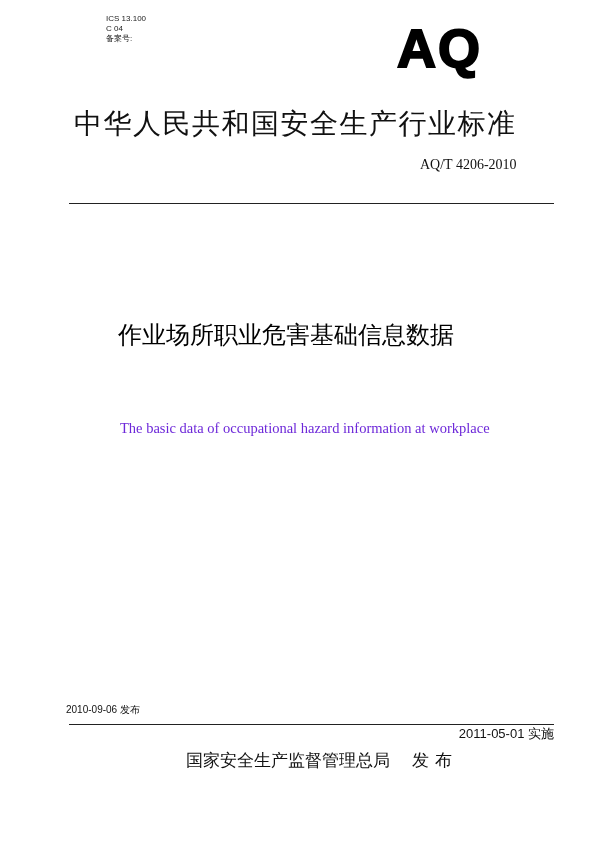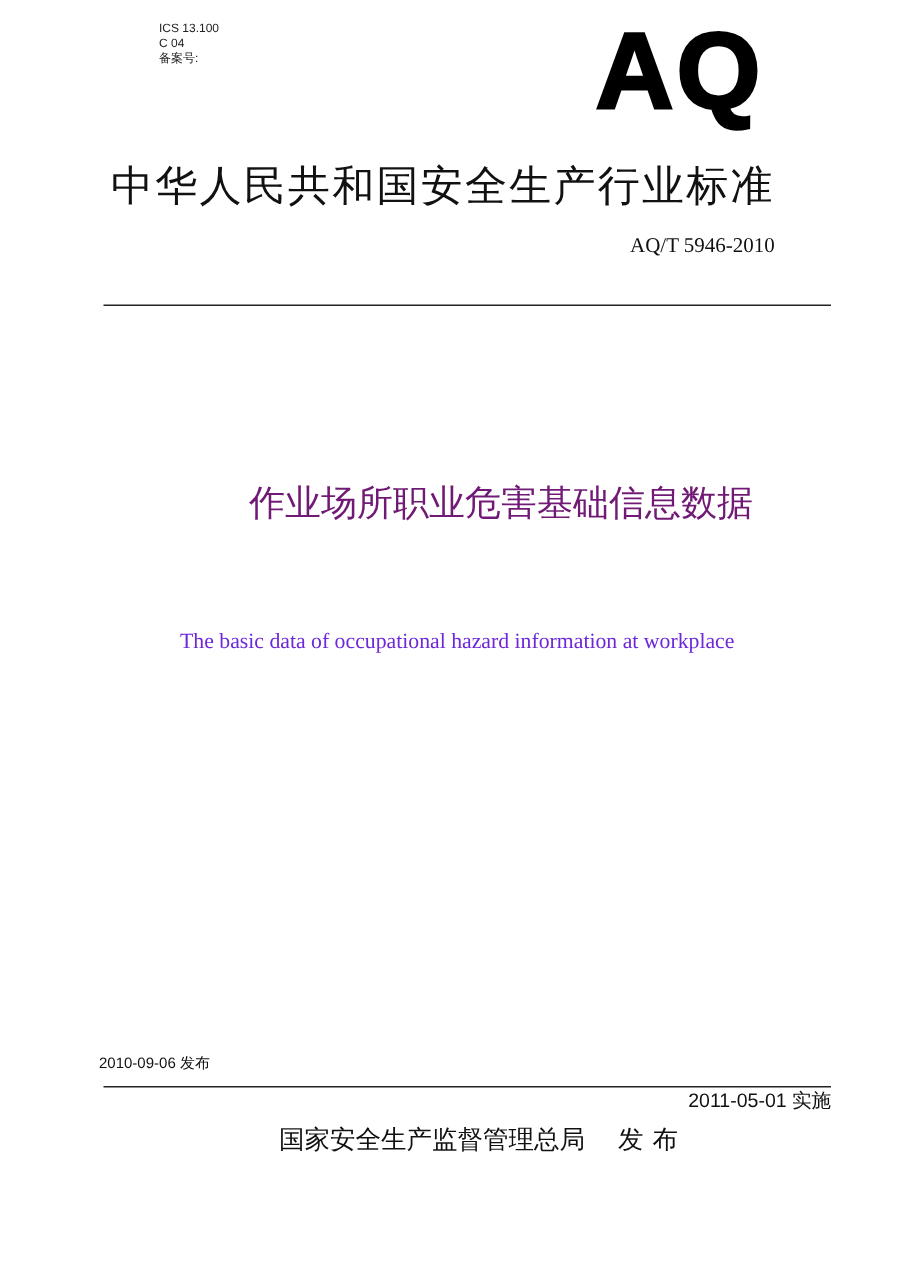--- a/index.html
+++ b/index.html
@@ -26,21 +26,21 @@
       color: #222;
     }
     .meta div { white-space: nowrap; margin-left: 44px; }
 
     .aq-logo {
       left: 397px;
       top: 8px;
       width: 150px;
       font-family: "Liberation Sans", sans-serif;
       font-weight: 900;
-      font-size: 72px;
+      font-size: 54px;
       letter-spacing: 2px;
       line-height: 80px;
       color: #000;
       -webkit-text-stroke: 2px #000;
     }
 
     .std-title {
       left: 62px;
       top: 102px;
       width: 500px;
@@ -69,23 +69,22 @@
     }
     .rule-top { left: 69px; top: 203px; width: 485px; }
     .rule-bottom { left: 69px; top: 724px; width: 485px; }
 
     .doc-title-cn {
       left: 118px;
       top: 318px;
       font-family: "DejaVu Sans", sans-serif;
       font-size: 24px;
       line-height: 34px;
-      color: #701a75;
+      color: #000000;
       white-space: nowrap;
-      margin-left: 48px;
     }
 
     .doc-title-en {
       left: 120px;
       top: 418px;
       font-family: "Liberation Serif", serif;
       font-size: 14.5px;
       line-height: 20px;
       color: #6d28d9;
       white-space: nowrap;
@@ -131,21 +130,21 @@
 <div class="abs meta">
   <div>ICS  13.100</div>
   <div>C 04</div>
   <div>备案号:</div>
 </div>
 
 <div class="abs aq-logo">AQ</div>
 
 <div class="abs std-title">中华人民共和国安全生产行业标准</div>
 
-<div class="abs std-number">AQ/T 5946-2010</div>
+<div class="abs std-number">AQ/T 4206-2010</div>
 
 <div class="abs rule rule-top"></div>
 
 <div class="abs doc-title-cn">作业场所职业危害基础信息数据</div>
 
 <div class="abs doc-title-en">The basic data of occupational hazard information at workplace</div>
 
 <div class="abs issue-date">2010-09-06 发布</div>
 <div class="abs impl-date">2011-05-01 实施</div>
 

